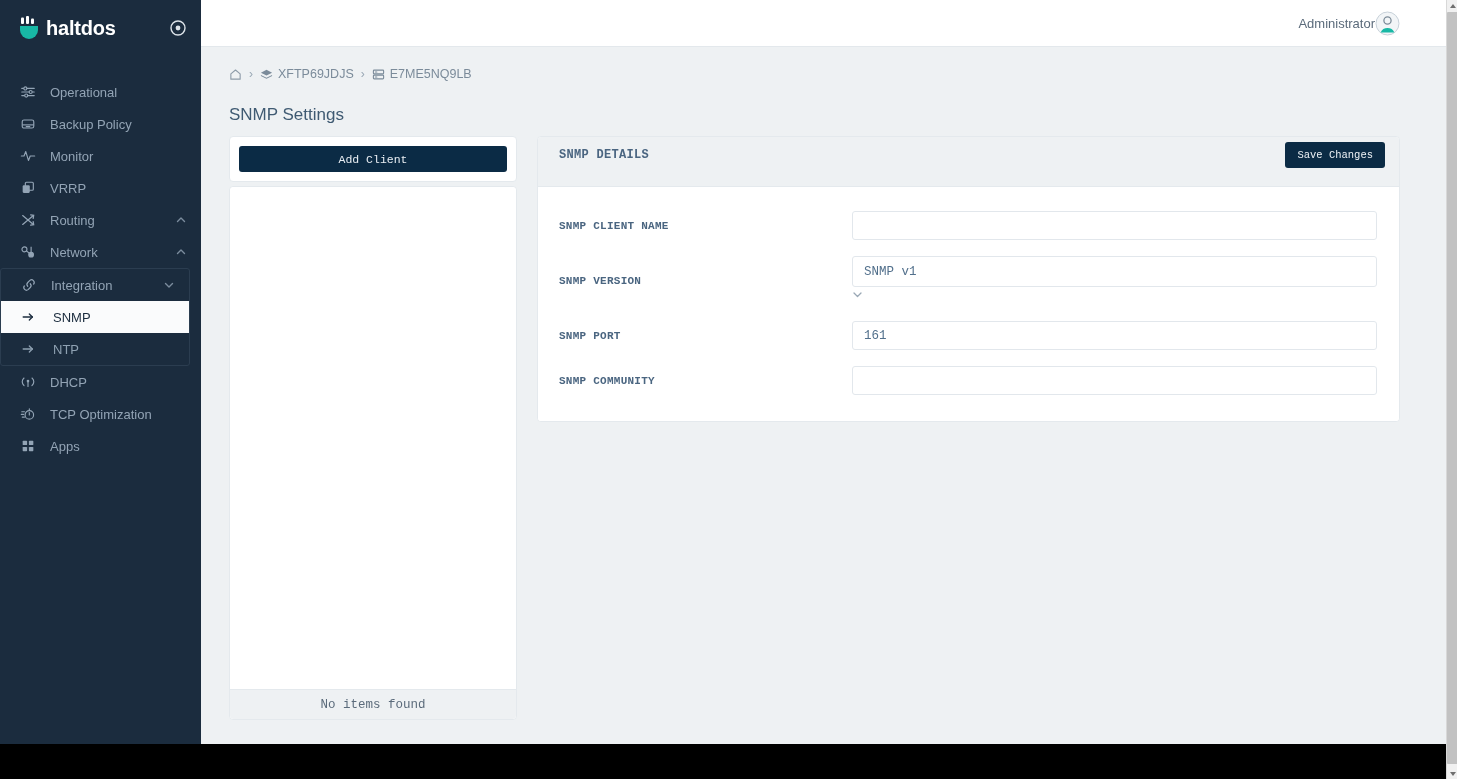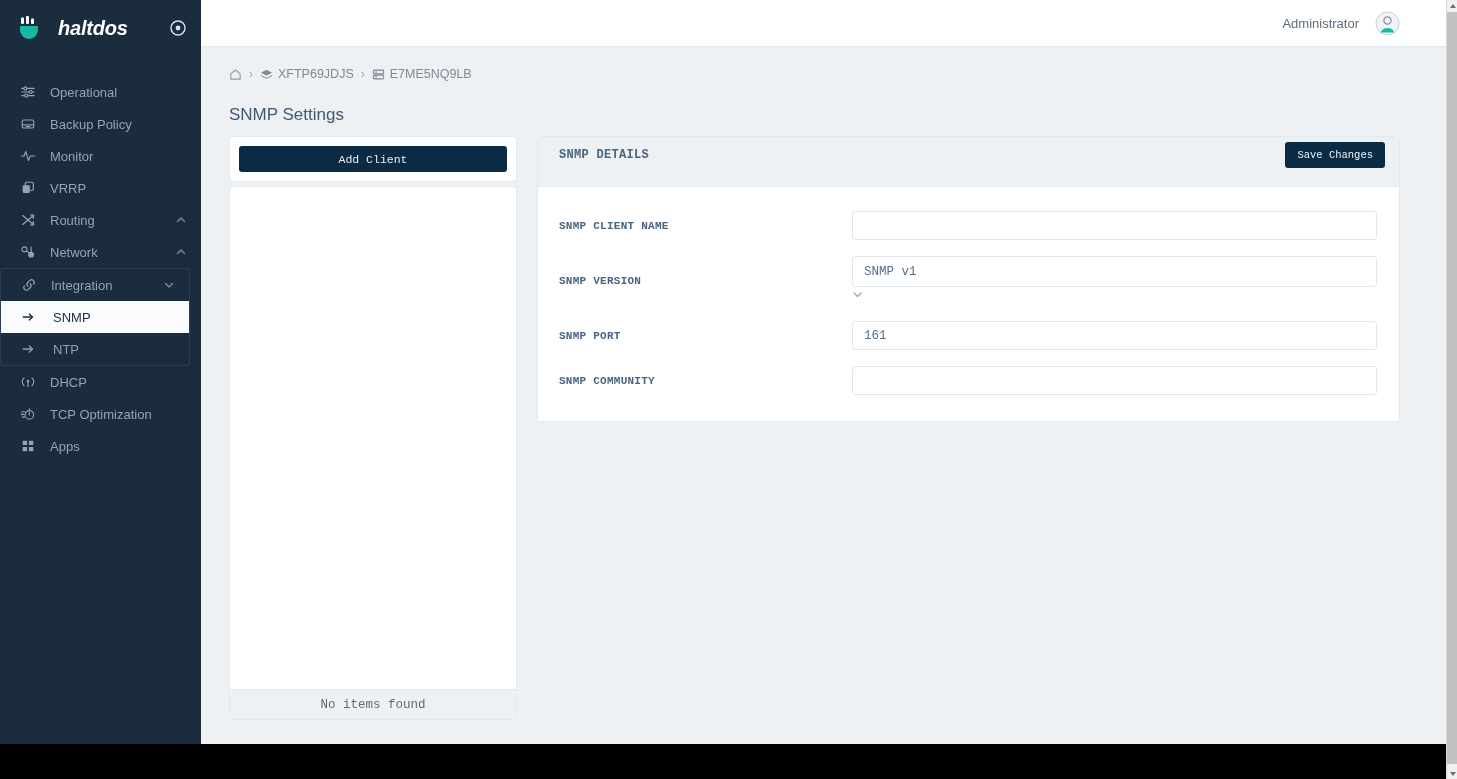--- a/index.html
+++ b/index.html
@@ -20,22 +20,21 @@
   .sidebar {
     width: 201px; height: 744px;
     background: #1b2c3e;
     flex: 0 0 201px;
     position: relative;
   }
   .brand {
     height: 56px;
     display: flex; align-items: center;
     padding: 0 14px 0 16px;
-    gap: 16px;
-    font-style: italic;
+    gap: 4px;
   }
   .brand-logo { width: 26px; height: 26px; flex: 0 0 26px; }
   .brand-name {
     color: #fff; font-size: 20px; font-weight: bold;
     letter-spacing: -0.2px; flex: 1;
   }
   .brand-target { width: 18px; height: 18px; flex: 0 0 18px; opacity: .95; }
 
   .nav { margin-top: 20px; }
   .nav-item {
@@ -84,21 +83,21 @@
     display: flex; flex-direction: column;
     background: #eef1f3;
     overflow: hidden;
   }
   .topbar {
     height: 47px; flex: 0 0 47px;
     background: #fff;
     border-bottom: 1px solid #e3e8ec;
     display: flex; align-items: center; justify-content: flex-end;
     padding-right: 46px;
-    gap: 16px;
+    gap: 0;
   }
   .topbar .user-name { color: #5b6b7b; font-size: 13px; }
   .avatar { width: 25px; height: 25px; border-radius: 50%; overflow: hidden; flex: 0 0 25px; }
 
   .content { flex: 1; padding: 0 46px 0 28px; overflow: hidden; }
 
   .breadcrumb {
     display: flex; align-items: center;
     padding-top: 20px; gap: 7px;
     color: #7b8b9a; font-size: 12.5px;

